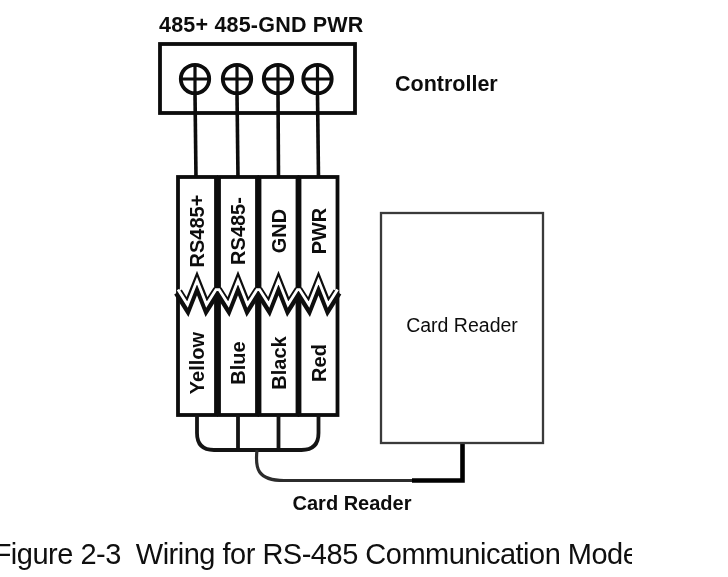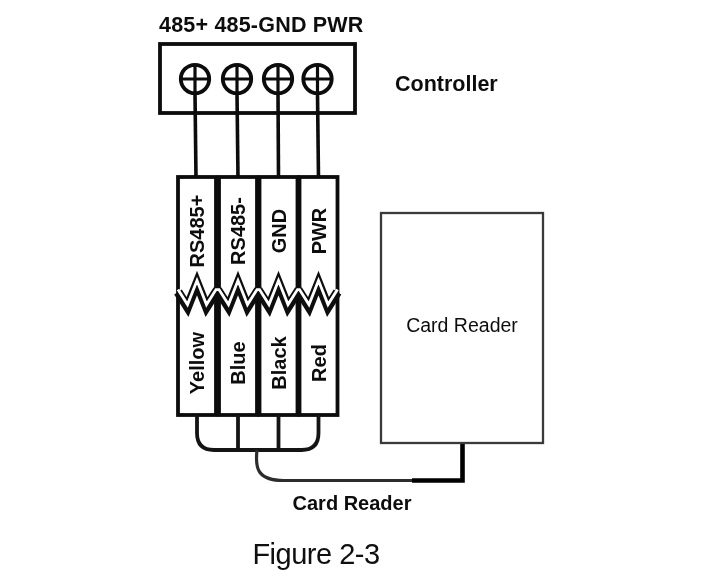--- a/index.html
+++ b/index.html
@@ -117,15 +117,16 @@
 
     <rect x="381" y="213" width="162" height="230" fill="#ffffff" stroke="#3a3a3a" stroke-width="2.3"></rect>
     <text x="462" y="332" font-size="19.5" text-anchor="middle" fill="#2b2b2b">Card Reader</text>
 
     <text x="352" y="510" font-size="20" font-weight="bold" text-anchor="middle">Card Reader</text>
   </svg>
 
   
   <div class="caption">
     <span>Figure 2-3</span>
+    <span>Wiring for RS-485 Communication Mode</span>
   </div>
 
 </div>
 
 </body></html>

